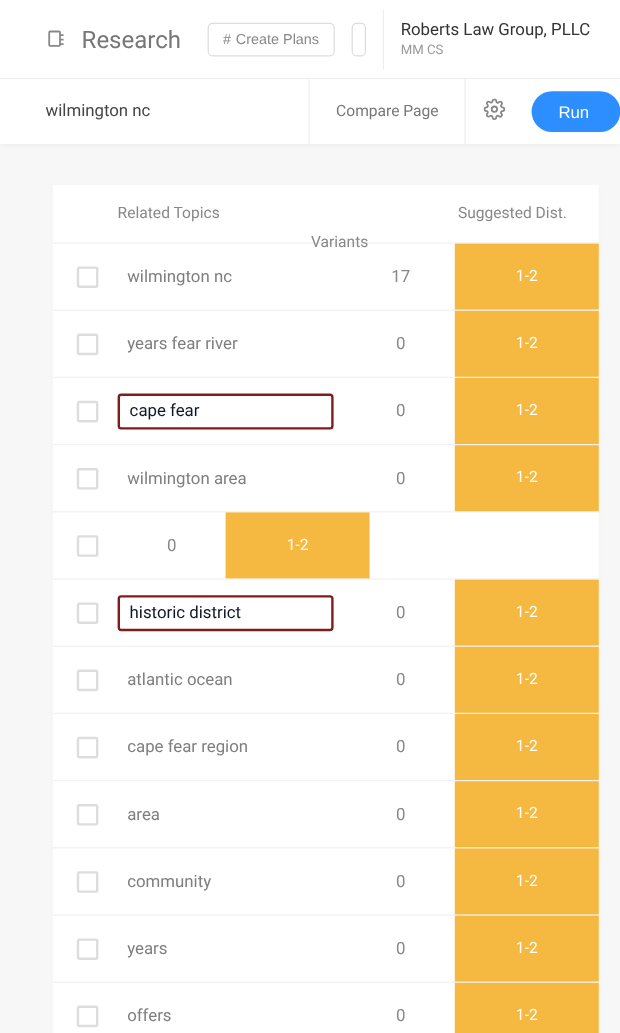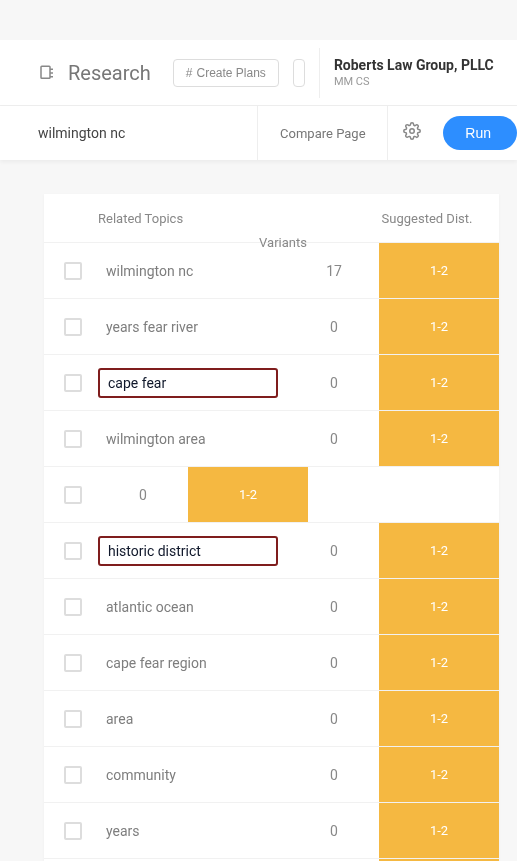--- a/index.html
+++ b/index.html
@@ -11,21 +11,20 @@
       overflow: hidden;
       color: #888;
     }
     .header {
       background: #fff;
       border-bottom: 1px solid #eee;
       display: flex;
       align-items: center;
       height: 66px;
       padding-left: 38px;
-      margin-top: 40px;
     }
     .research-icon {
       width: 18px; height: 18px;
       margin-right: 12px;
       display: inline-flex; align-items: center; justify-content: center;
       color: #888;
     }
     .research-title {
       font-size: 20px;
       color: #777;
@@ -62,21 +61,21 @@
     .org-block {
       display: flex;
       flex-direction: column;
       justify-content: center;
       overflow: hidden;
       white-space: nowrap;
     }
     .org-name {
       font-size: 14px;
       color: #333;
-      font-weight: 700;
+      font-weight: 400;
     }
     .org-sub {
       font-size: 11px;
       color: #999;
       margin-top: 2px;
     }
 
     .subheader {
       background: #fff;
       height: 54px;

